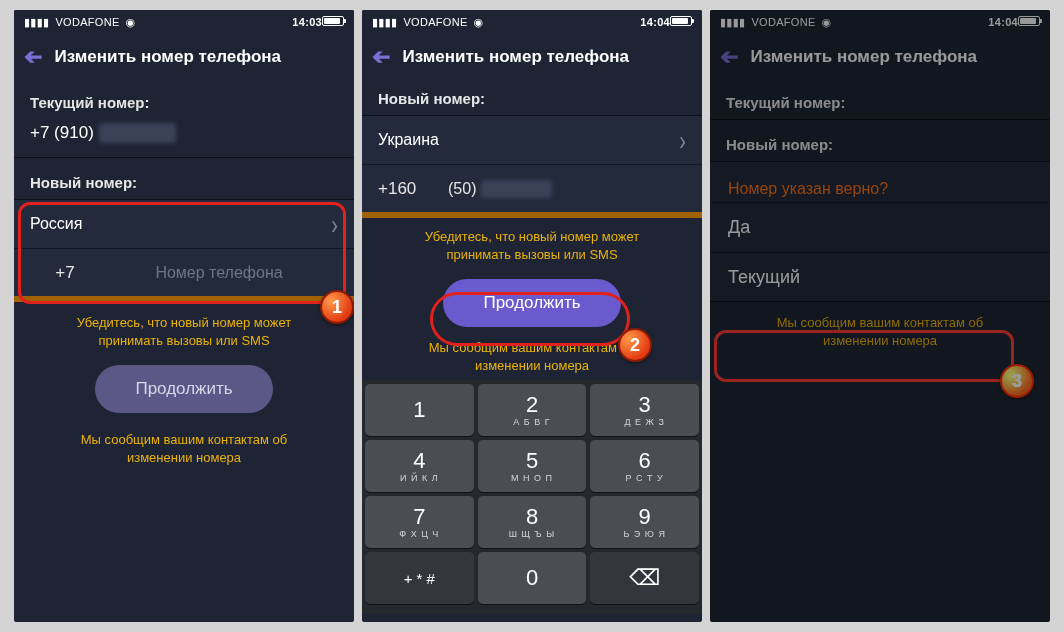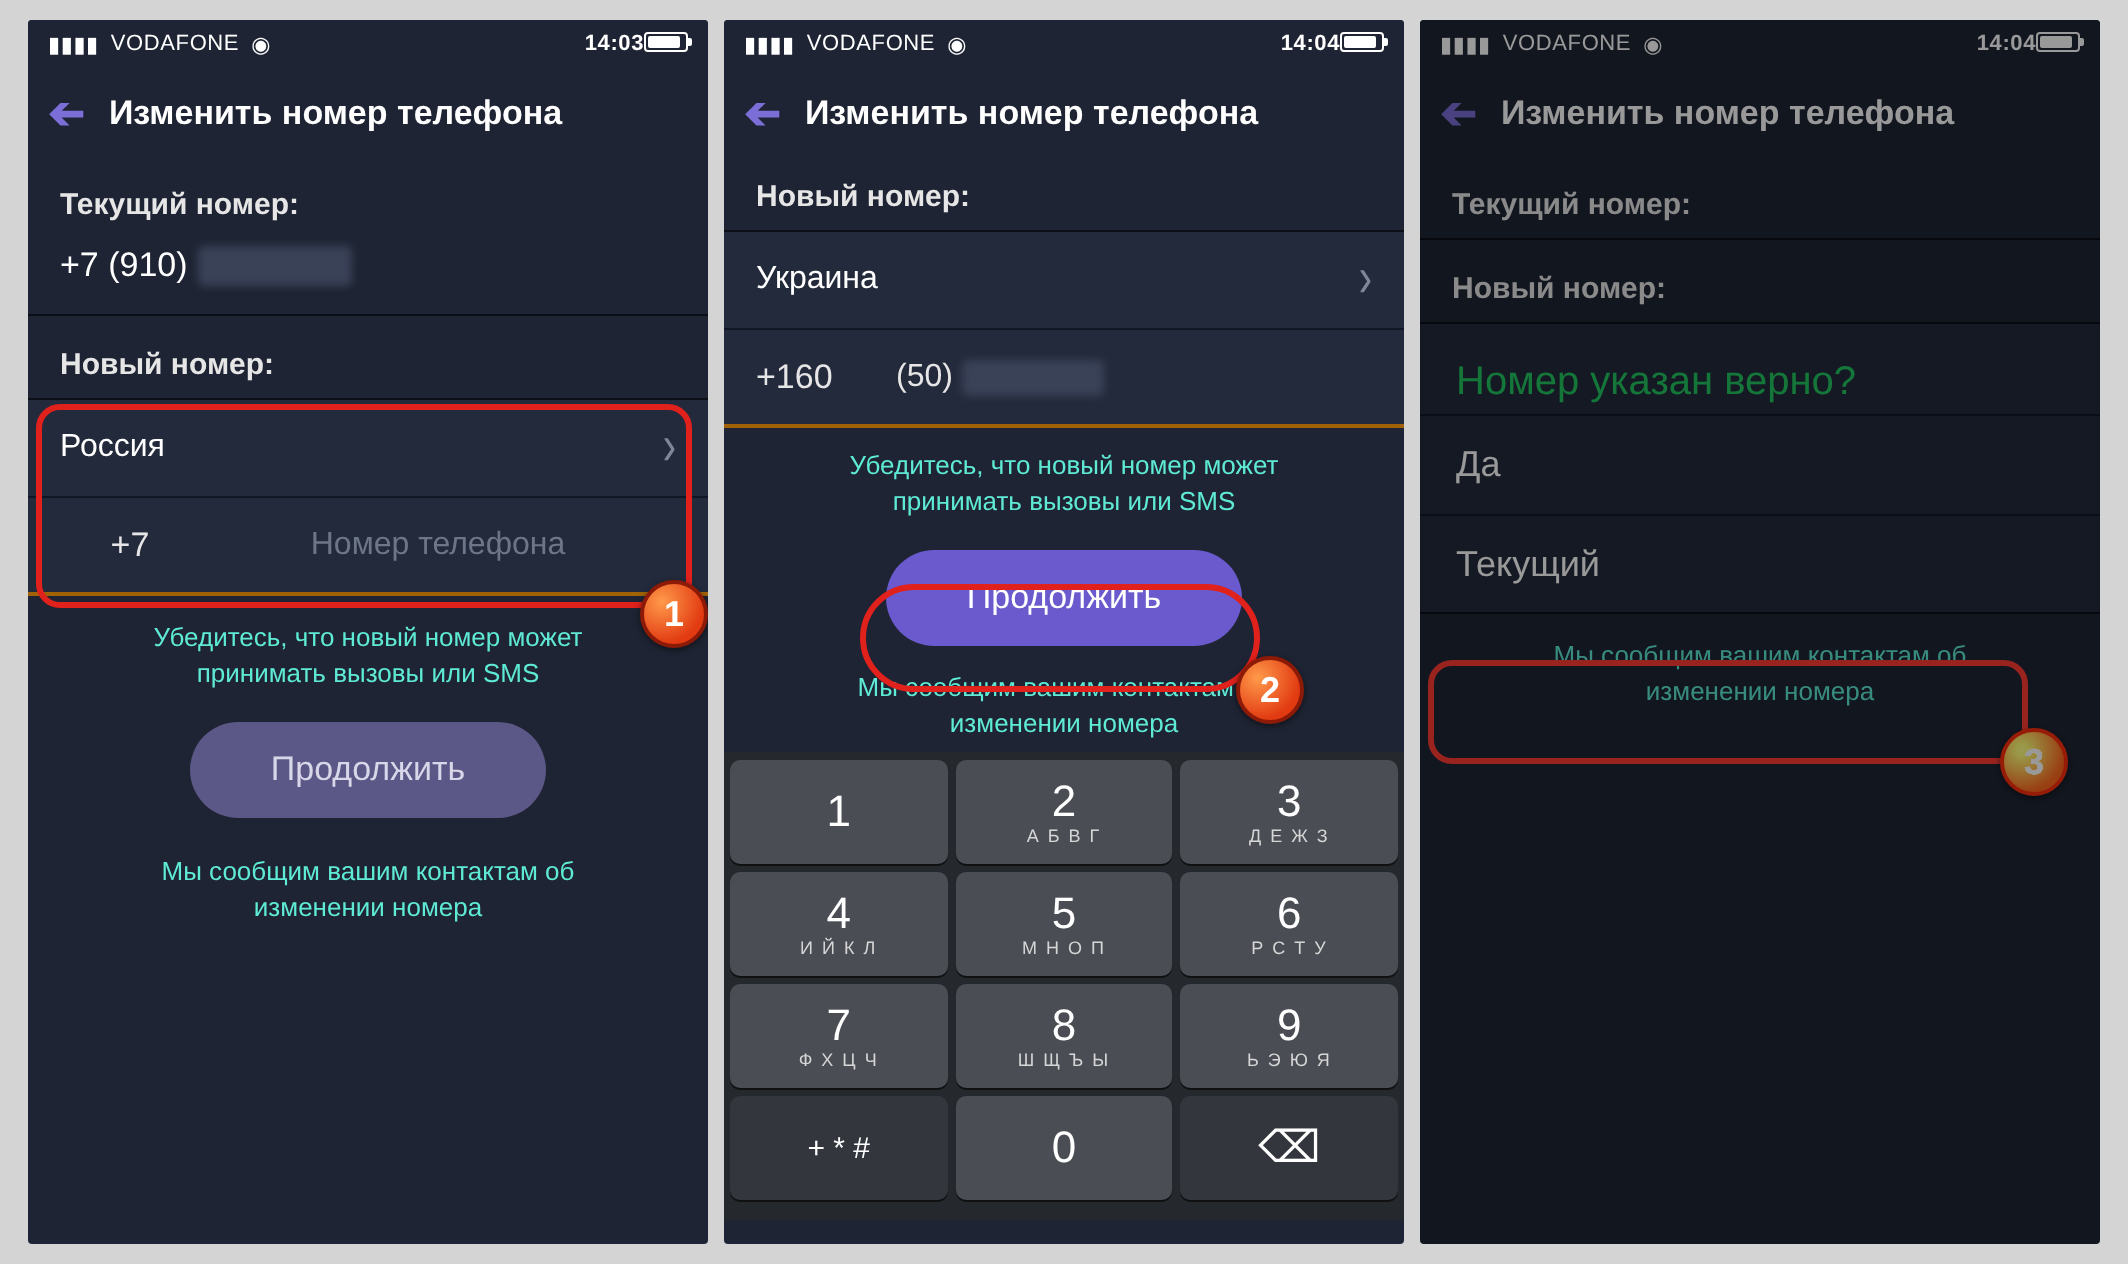--- a/index.html
+++ b/index.html
@@ -77,21 +77,21 @@
     color: #e6e6e6;
   }
   .row-val {
     padding: 4px 16px 14px;
     font-size: 17px;
     color: #fff;
   }
   .list {
     background: #232a3b;
     border-top: 1px solid #0c0f17;
-    border-bottom: 2px solid #a16207;
+    border-bottom: 6px solid #a16207;
   }
   .list-row {
     height: 48px;
     display: flex;
     align-items: center;
     padding: 0 16px;
     font-size: 16px;
     color: #fff;
     position: relative;
   }
@@ -116,21 +116,21 @@
   .blur-span {
     display:inline-block;
     background: #3a4258;
     color: transparent;
     border-radius: 3px;
     filter: blur(2px);
   }
   .helper {
     text-align: center;
     font-size: 13px;
-    color: #5eead4;
+    color: #eab308;
     padding: 12px 28px 6px;
     line-height: 1.35;
   }
   .primary-btn {
     display: block;
     margin: 10px auto 6px;
     background: #6a5acd;
     color: #fff;
     font-size: 17px;
     border: none;
@@ -184,22 +184,22 @@
     height: 50px;
     display: flex;
     align-items: center;
     padding: 0 18px;
     font-size: 18px;
     color: #ffffff;
     border-top: 1px solid #111725;
   }
   .confirm-header {
     padding: 18px 18px 4px;
-    font-size: 20px;
-    color: #22c55e;
+    font-size: 16px;
+    color: #f97316;
   }
   .confirm-number {
     padding: 6px 18px 18px;
     font-size: 22px;
     color: #fff;
     display: flex;
     align-items: center;
   }
 </style>
 </head>

